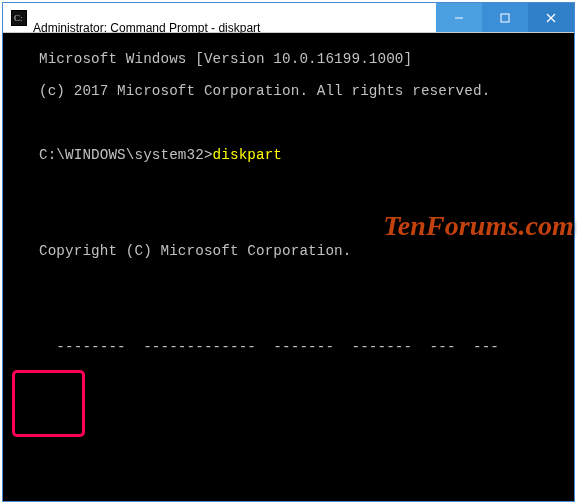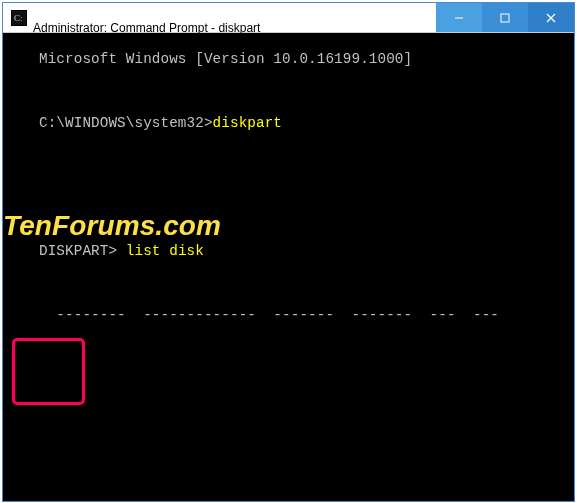--- a/index.html
+++ b/index.html
@@ -73,26 +73,26 @@
     width: 73px;
     height: 67px;
     border: 3px solid #ff0055;
     border-radius: 5px;
     pointer-events: none;
   }
   .watermark {
     position: absolute;
     top: 185px;
     left: 0; right: 0;
-    text-align: left;
-    font-family: Liberation Sans, sans-serif;
+    text-align: right;
+    font-family: Liberation Serif, serif;
     font-size: 28px;
     font-weight: bold;
     font-style: italic;
-    color: #fde047;
+    color: #c2410c;
     text-shadow: 0 0 6px #000, 0 0 2px #000;
     pointer-events: none;
   }
   svg { display: block; }
 </style>
 </head>
 <body>
 
 <div class="window">
   <div class="titlebar">
@@ -119,26 +119,27 @@
         <svg width="10" height="10">
             <line x1="1" y1="1" x2="9" y2="9" stroke="#fff" stroke-width="1.2"></line>
             <line x1="9" y1="1" x2="1" y2="9" stroke="#fff" stroke-width="1.2"></line>
           </svg>
       </div>
     </div>
   </div>
 
   <div class="terminal">
 <div class="line gray">Microsoft Windows [Version 10.0.16199.1000]</div>
+<div class="line gray">(c) 2017 Microsoft Corporation. All rights reserved.</div>
 <div class="blank"></div>
 <div class="line"><span class="gray">C:\WINDOWS\system32&gt;</span><span class="yellow">diskpart</span></div>
 <div class="blank"></div>
 <div class="blank"></div>
+<div class="line gray">Copyright (C) Microsoft Corporation.</div>
 <div class="blank"></div>
-<div class="line"><span class="gray">DISKPART&gt;</span><span class="gray"> </span><span class="yellow">list disk</span></div>
 <div class="blank"></div>
 <div class="line gray">  --------  -------------  -------  -------  ---  ---</div>
 <div class="disk-block">
 
 
 
 
 <div class="disk-highlight"></div>
 </div>
 

